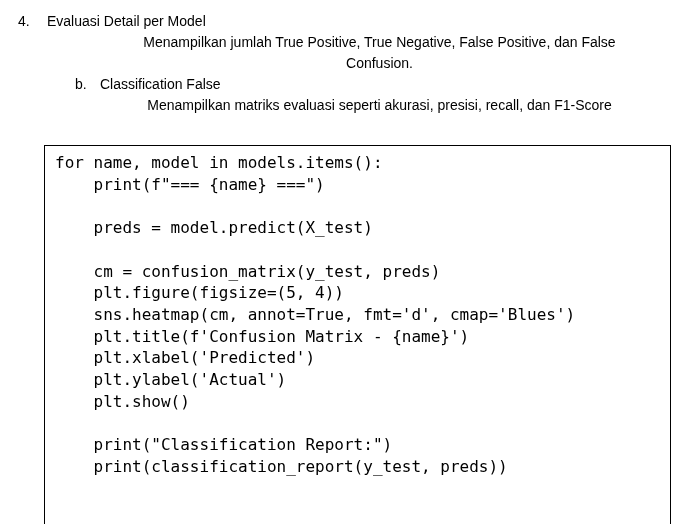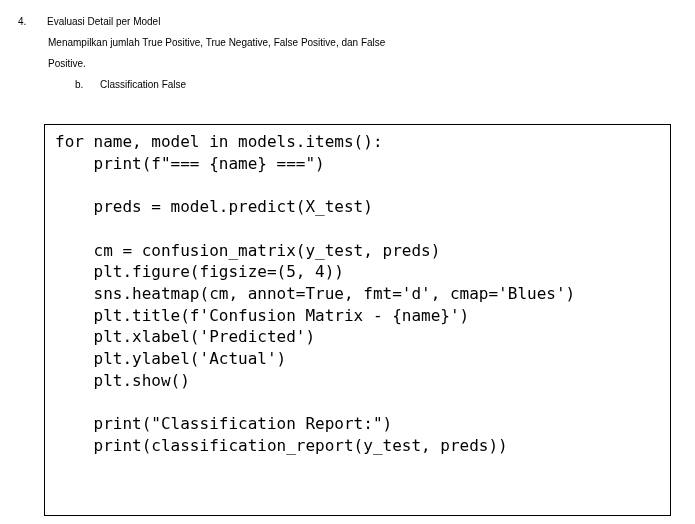--- a/index.html
+++ b/index.html
@@ -12,35 +12,35 @@
     width: 695px;
     height: 524px;
     background: #ffffff;
     color: #000000;
     font-family: "Liberation Sans", sans-serif;
     overflow: hidden;
     box-sizing: border-box;
     padding-top: 11px;
   }
   .txt-row {
-    font-size: 10px;
+    font-size: 14px;
     line-height: 21px;
     white-space: nowrap;
   }
   .lvl1 { padding-left: 18px; }
   .lvl1 .marker {
     display: inline-block;
     width: 29px;
   }
   .lvl2 { padding-left: 75px; }
   .lvl2 .marker {
     display: inline-block;
     width: 25px;
   }
-  .desc { padding-left: 48px; }
+  .desc { padding-left: 64px; text-align: center; }
   pre.code-block {
     box-sizing: border-box;
     margin: 29px 0 0 44px;
     width: 627px;
     height: 392px;
     border: 1px solid #000000;
     padding: 6px 10px 0 10px;
     font-family: "DejaVu Sans Mono", monospace;
     font-size: 16px;
     line-height: 21.7px;
@@ -53,25 +53,26 @@
 </head>
 <body>
 
 <div class="page">
 
   <div class="txt-row lvl1">
     <span class="marker">4.</span><span>Evaluasi Detail per Model</span>
   </div>
 
   <div class="txt-row desc">Menampilkan jumlah True Positive, True Negative, False Positive, dan False</div>
-  <div class="txt-row desc">Positive.</div>
+  <div class="txt-row desc">Confusion.</div>
 
   <div class="txt-row lvl2">
     <span class="marker">b.</span><span>Classification False</span>
   </div>
+  <div class="txt-row desc">Menampilkan matriks evaluasi seperti akurasi, presisi, recall, dan F1-Score</div>
 
   <pre class="code-block">for name, model in models.items():
     print(f"=== {name} ===")
 
     preds = model.predict(X_test)
 
     cm = confusion_matrix(y_test, preds)
     plt.figure(figsize=(5, 4))
     sns.heatmap(cm, annot=True, fmt='d', cmap='Blues')
     plt.title(f'Confusion Matrix - {name}')

